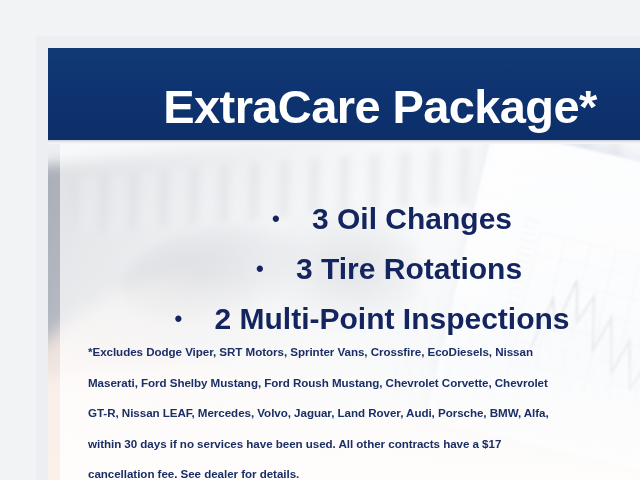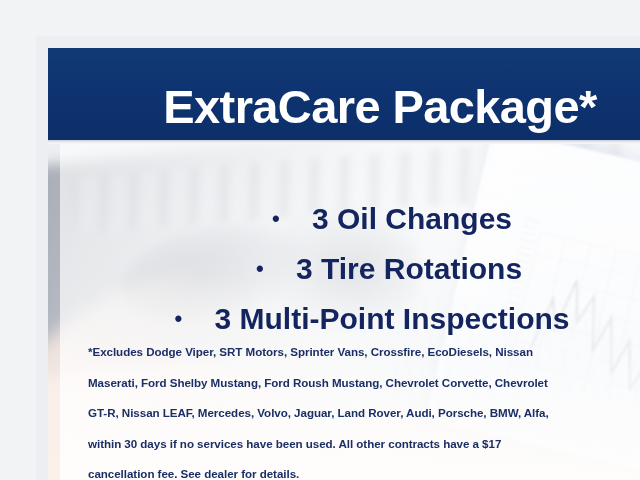--- a/index.html
+++ b/index.html
@@ -198,21 +198,21 @@
     <div class="bullet-line b1">
       <span class="dot">•</span>
       <span>3 Oil Changes</span>
     </div>
     <div class="bullet-line b2">
       <span class="dot">•</span>
       <span>3 Tire Rotations</span>
     </div>
     <div class="bullet-line b3">
       <span class="dot">•</span>
-      <span>3 Multi-Point Inspections</span>
+      <span>2 Multi-Point Inspections</span>
     </div>
   </div>
 
   <div class="fineprint">
     <div class="fp-line">*Excludes Dodge Viper, SRT Motors, Sprinter Vans, Crossfire, EcoDiesels, Nissan</div>
     <div class="fp-line">Maserati, Ford Shelby Mustang, Ford Roush Mustang, Chevrolet Corvette, Chevrolet</div>
     <div class="fp-line">GT-R, Nissan LEAF, Mercedes, Volvo, Jaguar, Land Rover, Audi, Porsche, BMW, Alfa,</div>
     <div class="fp-line">within 30 days if no services have been used. All other contracts have a $17</div>
     <div class="fp-line">cancellation fee. See dealer for details.</div>
   </div>

